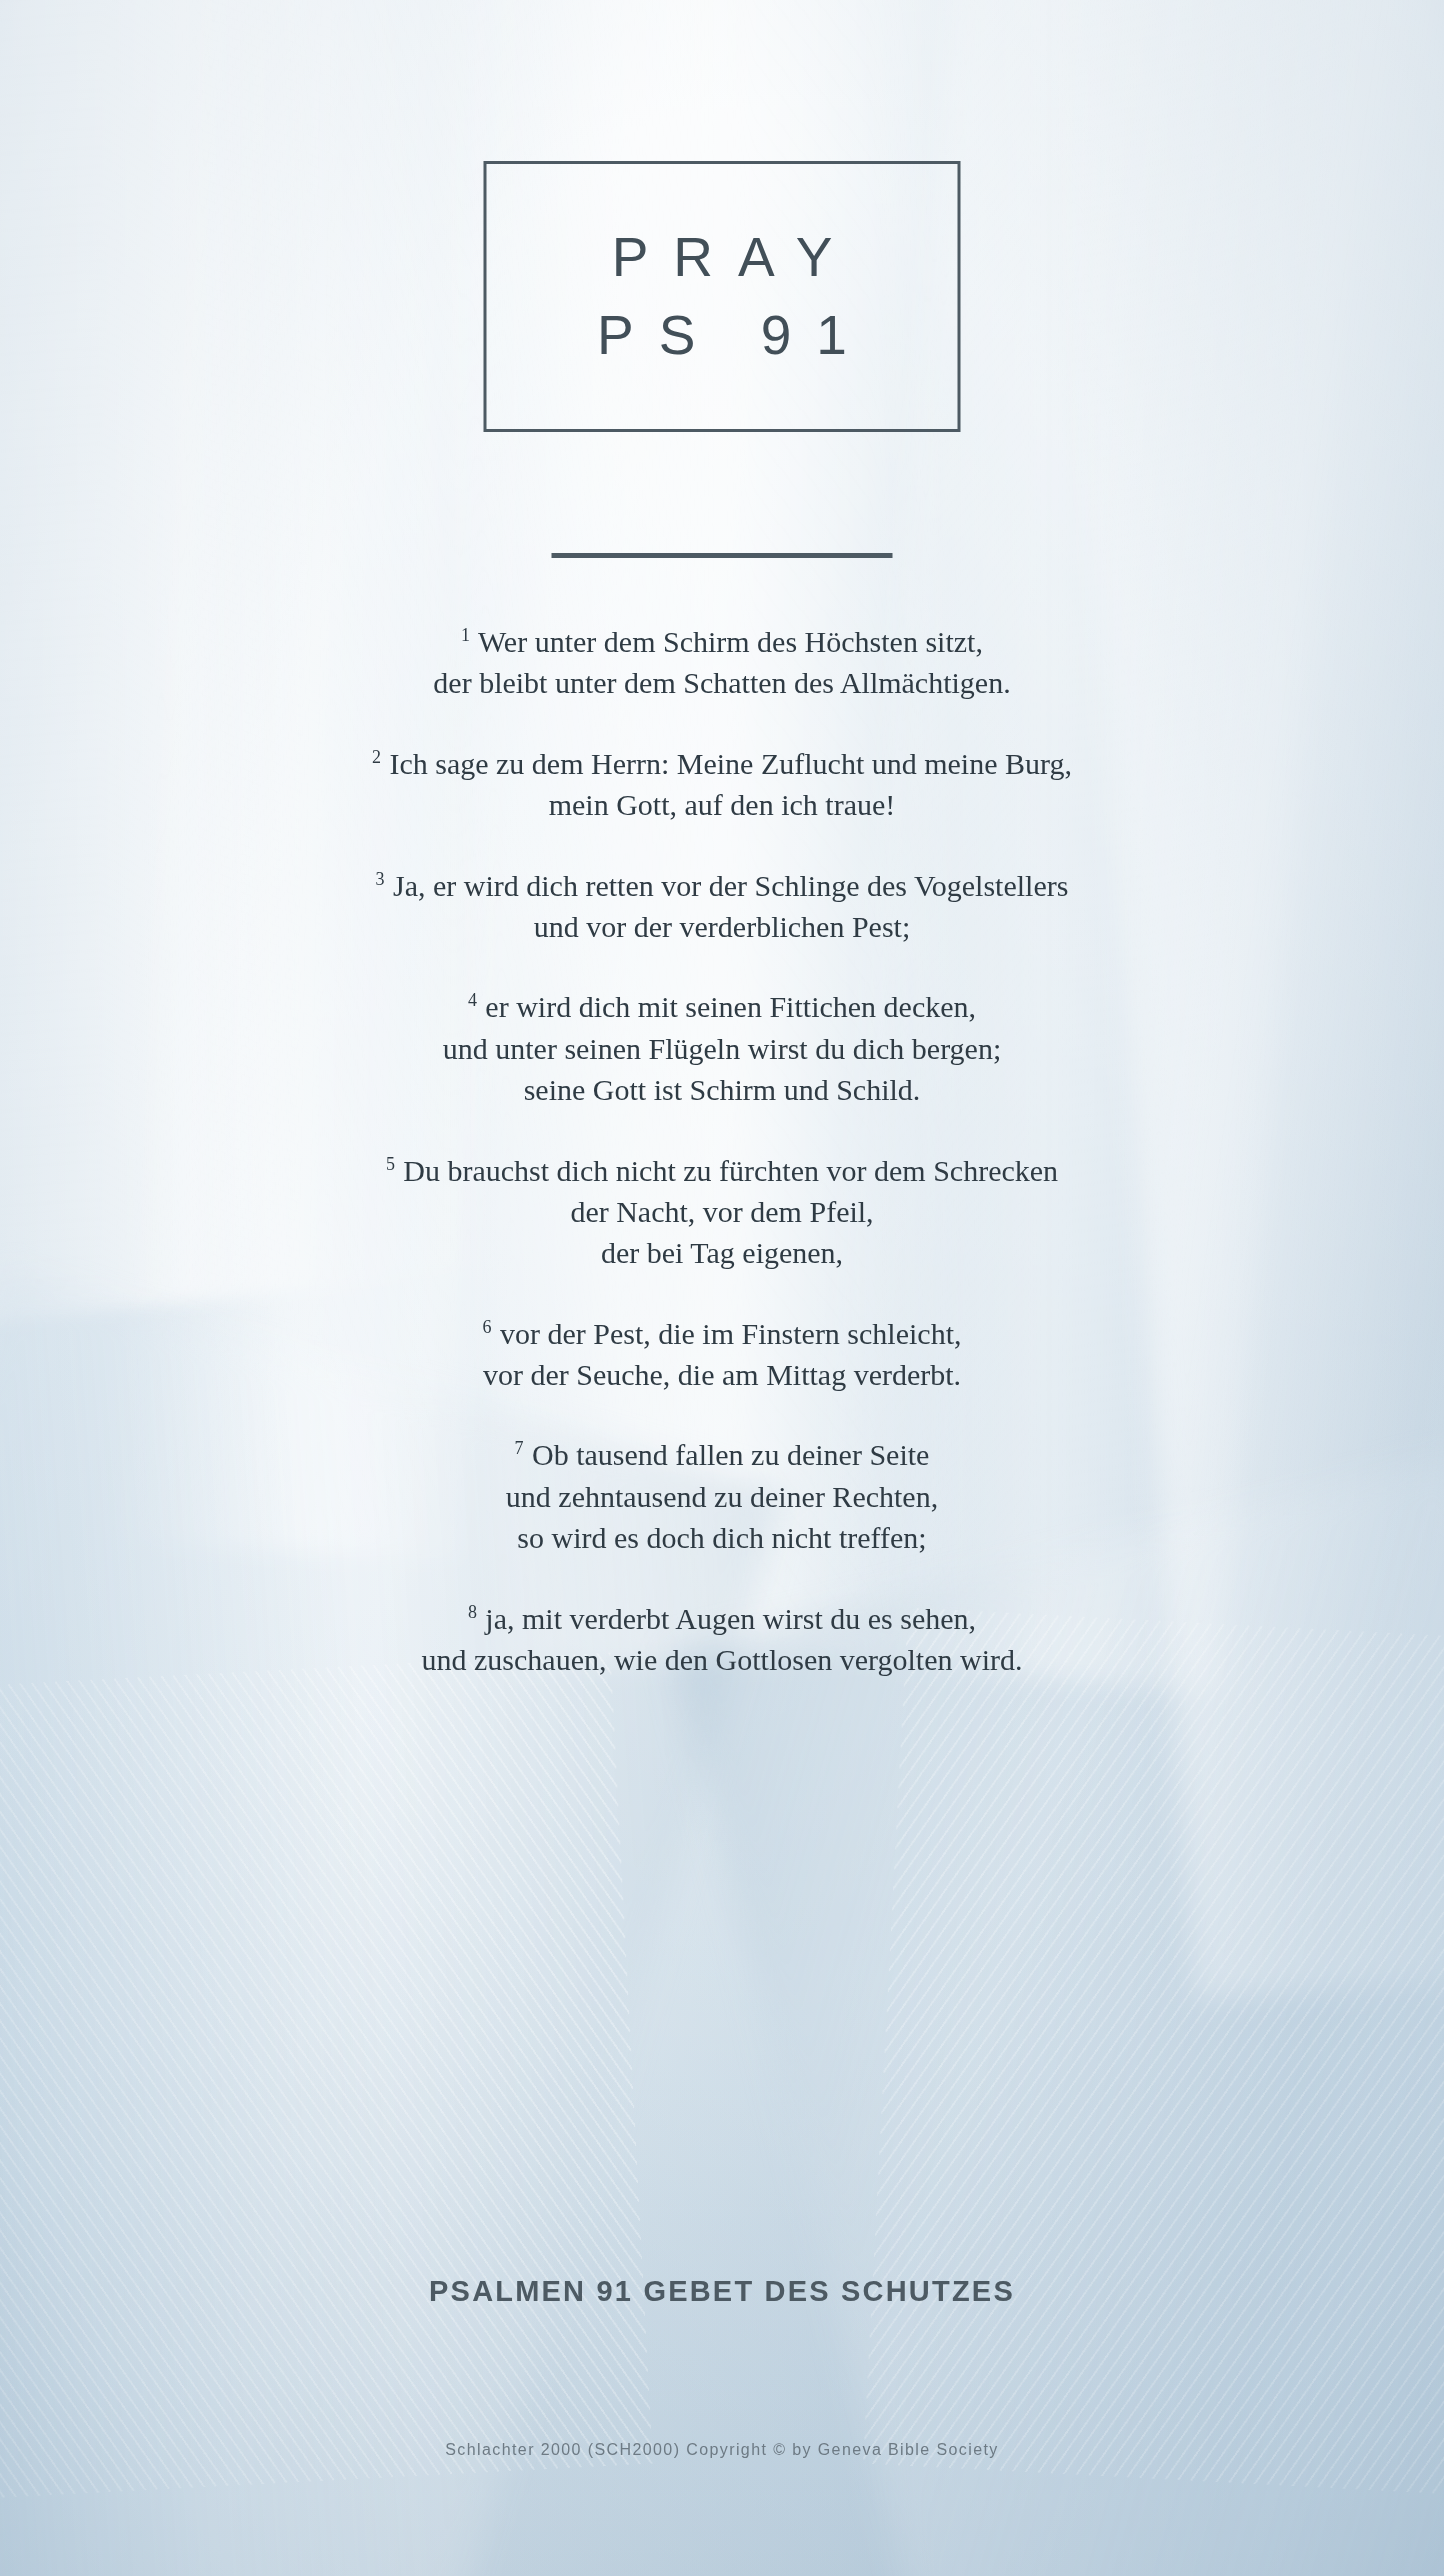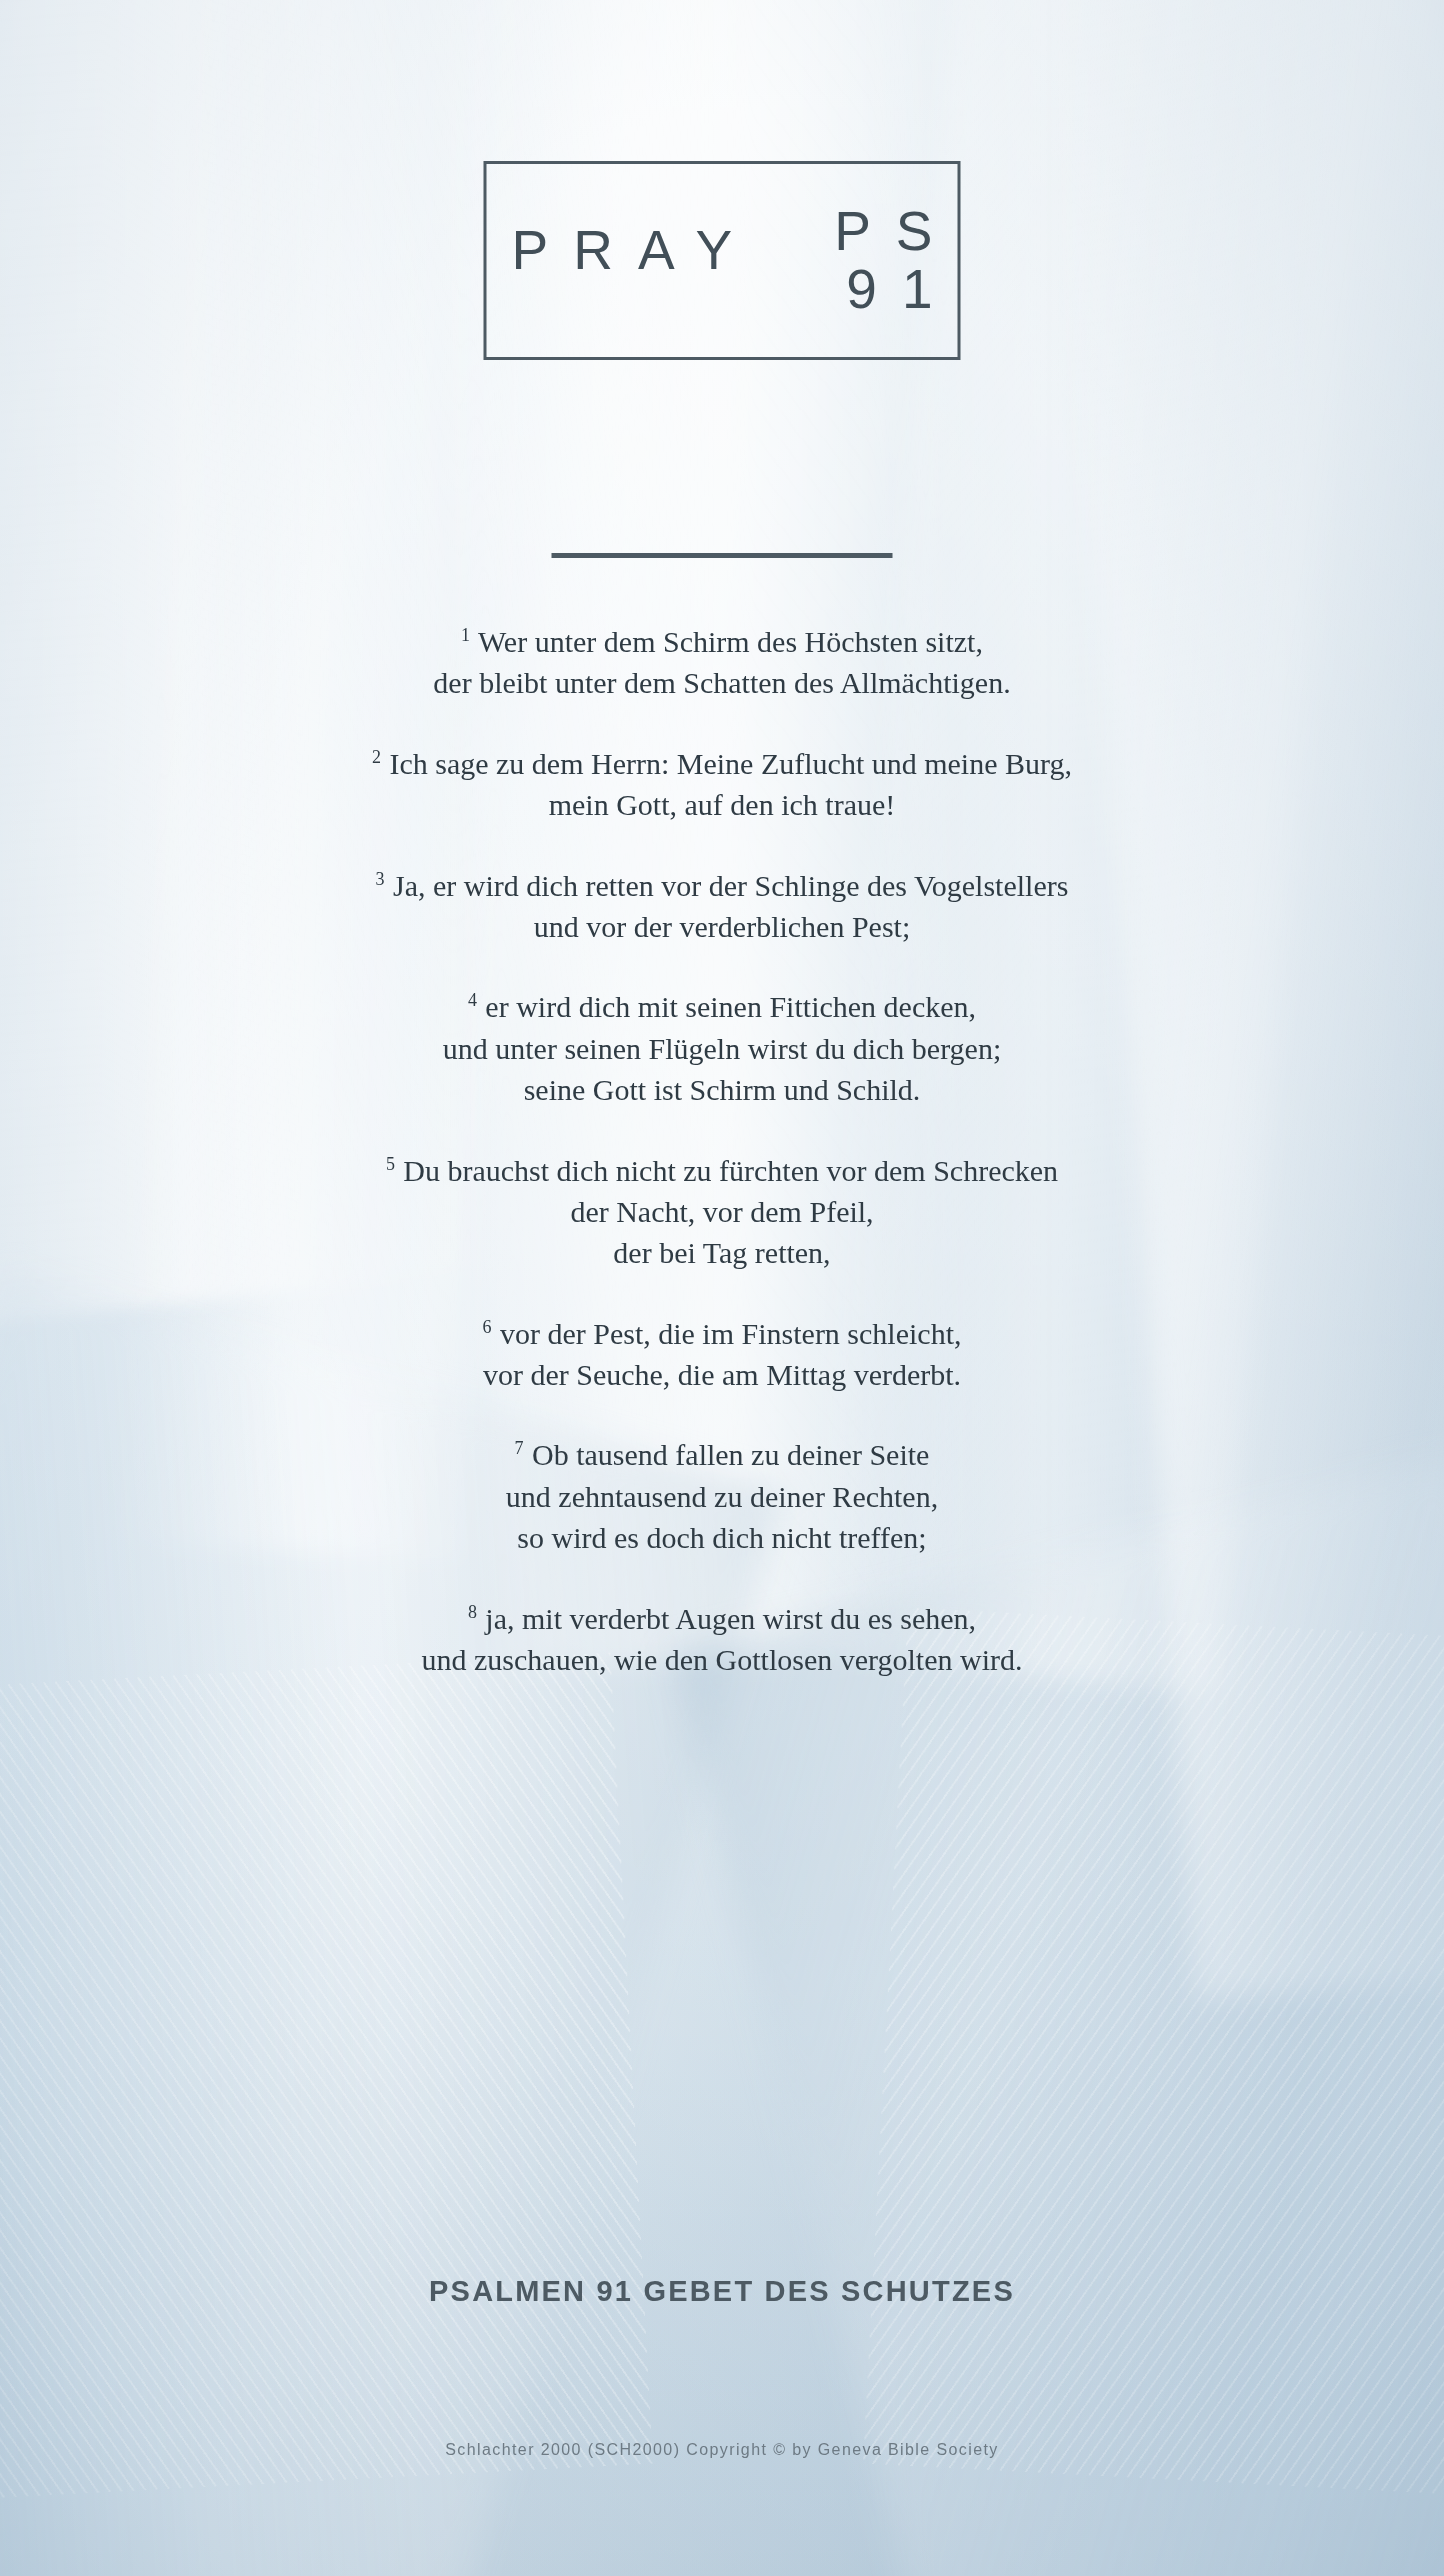--- a/index.html
+++ b/index.html
@@ -99,25 +99,25 @@
     height: 100%;
   }
 
   
   .logo-box {
     position: absolute;
     left: 50%;
     transform: translateX(-50%);
     top: 161px;
     width: 477px;
-    height: 199px;
+    height: 271px;
     border: 3.6px solid #4d5a63;
     box-sizing: border-box;
     display: flex;
-    flex-direction: row;
+    flex-direction: column;
     align-items: center;
     justify-content: center;
     text-align: right;
   }
   .logo-line {
     color: #424f58;
     font-family: "Liberation Sans", sans-serif;
     font-size: 55px;
     font-weight: 400;
     letter-spacing: 25px;
@@ -235,21 +235,21 @@
 
       <p class="verse">
         <span class="vline"><span class="vnum">4</span> <span>er wird dich mit seinen Fittichen decken,</span></span>
         <span class="vline">und unter seinen Flügeln wirst du dich bergen;</span>
         <span class="vline">seine Gott ist Schirm und Schild.</span>
       </p>
 
       <p class="verse">
         <span class="vline"><span class="vnum">5</span> <span>Du brauchst dich nicht zu fürchten vor dem Schrecken</span></span>
         <span class="vline">der Nacht, vor dem Pfeil,</span>
-        <span class="vline">der bei Tag retten,</span>
+        <span class="vline">der bei Tag eigenen,</span>
       </p>
 
       <p class="verse">
         <span class="vline"><span class="vnum">6</span> <span>vor der Pest, die im Finstern schleicht,</span></span>
         <span class="vline">vor der Seuche, die am Mittag verderbt.</span>
       </p>
 
       <p class="verse">
         <span class="vline"><span class="vnum">7</span> <span>Ob tausend fallen zu deiner Seite</span></span>
         <span class="vline">und zehntausend zu deiner Rechten,</span>

